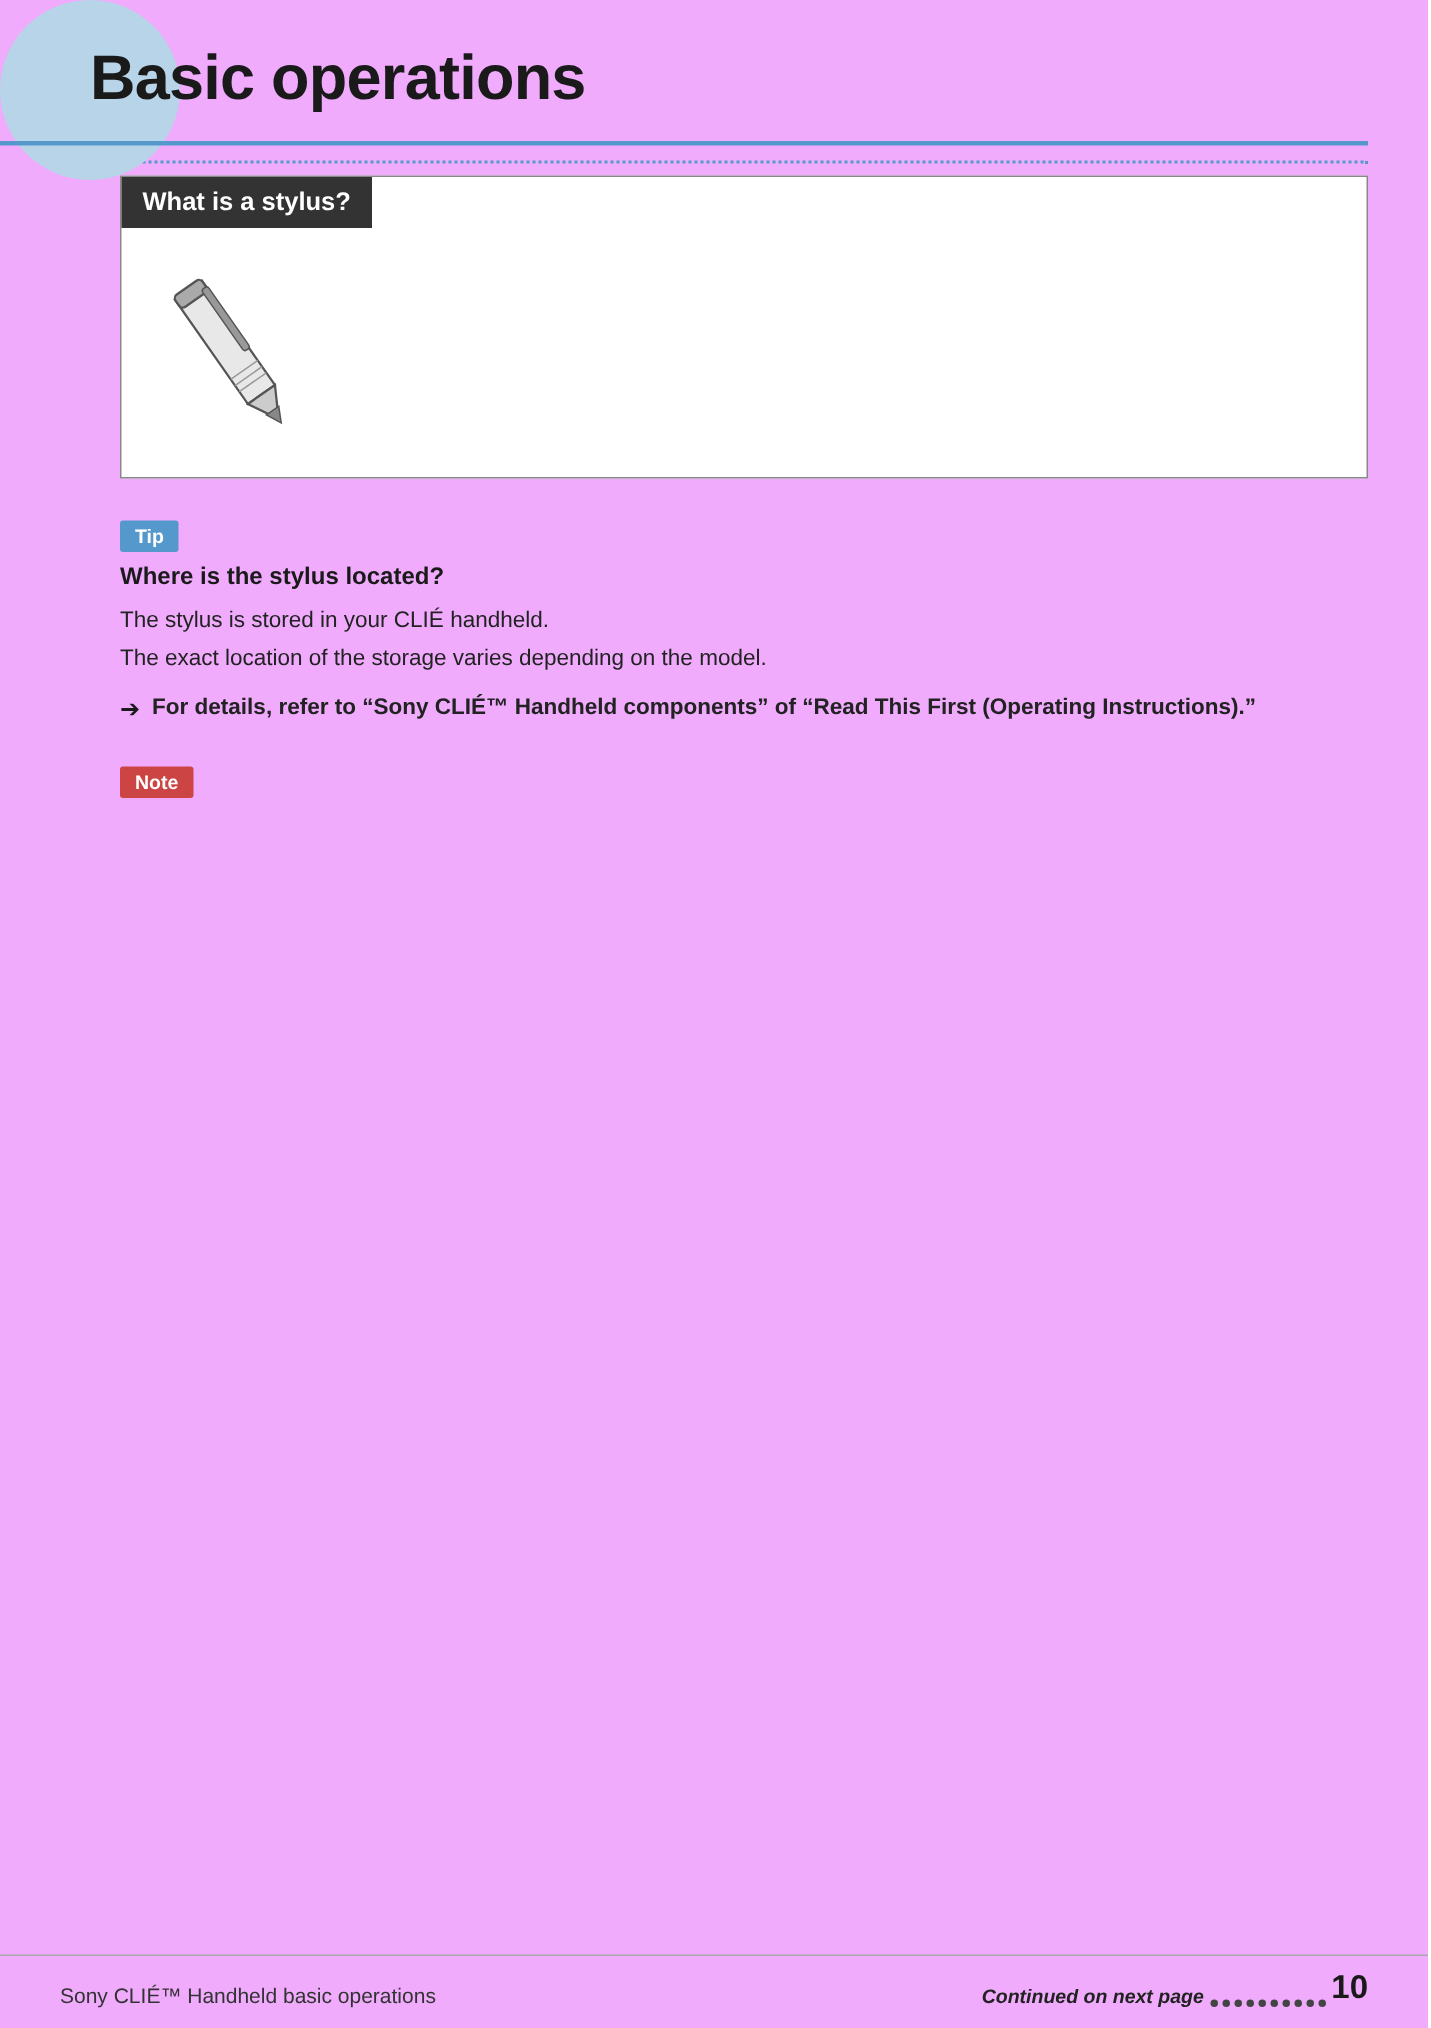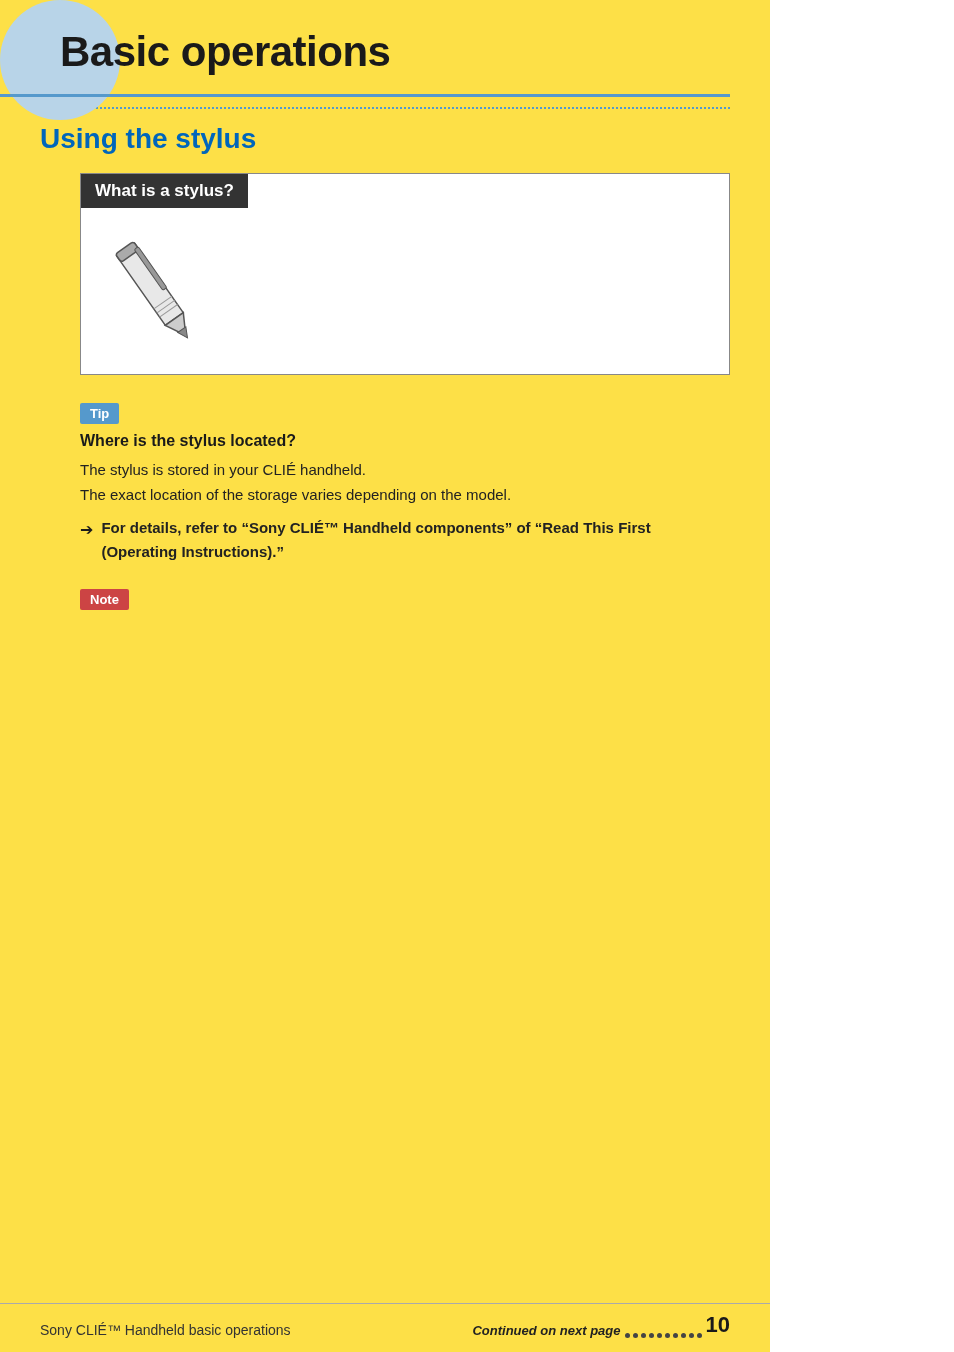--- a/index.html
+++ b/index.html
@@ -11,23 +11,23 @@
     body {
       background: #ffffff;
       font-family: Arial, Helvetica, sans-serif;
       width: 954px;
       min-height: 1352px;
       position: relative;
       overflow-x: hidden;
     }
 
     .page-container {
-      width: 770px;
+      width: 952px;
       min-height: 1352px;
-      background: #fde047;
+      background: #f0abfc;
       position: relative;
     }
 
     
     .header-section {
       position: relative;
       padding: 0 0 0 0;
       margin-bottom: 10px;
     }
 
@@ -257,21 +257,20 @@
   <div class="header-section">
     <div class="header-circle"></div>
     <div class="header-title">Basic operations</div>
     <div class="header-underline"></div>
   </div>
 
 
   <div class="section-dots-line">
     <div class="dots-line"></div>
   </div>
-  <div class="section-title">Using the stylus</div>
 
   <div class="info-box">
     <div class="info-box-header">What is a stylus?</div>
     <div class="info-box-content">
       <div class="stylus-illustration">
 
         <svg width="110" height="130" viewBox="0 0 110 130">
 
           <g transform="rotate(-35, 55, 65)">
 

